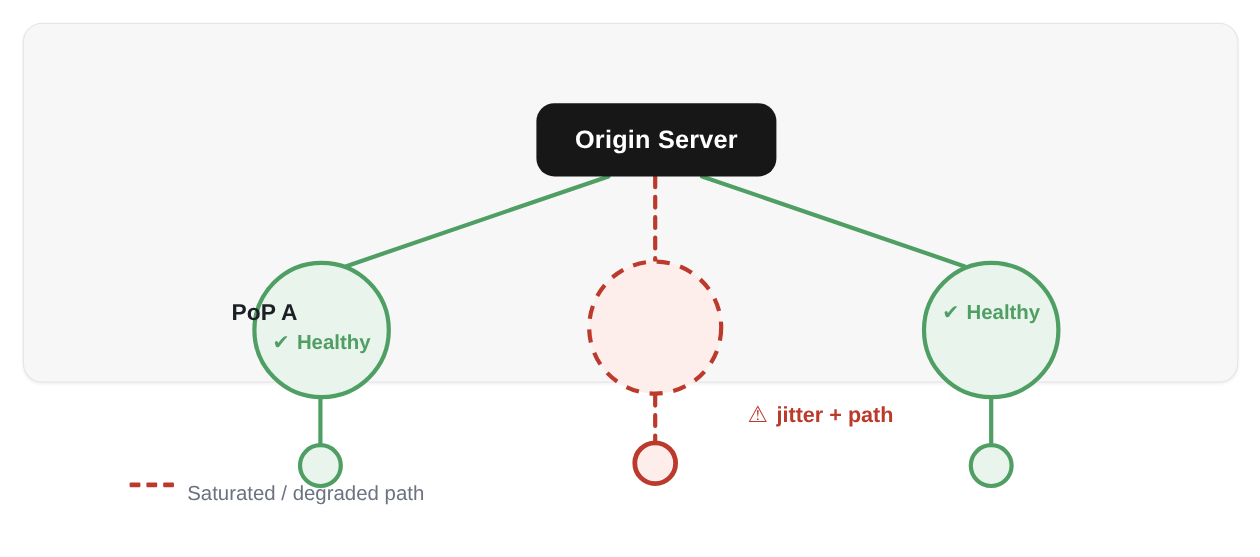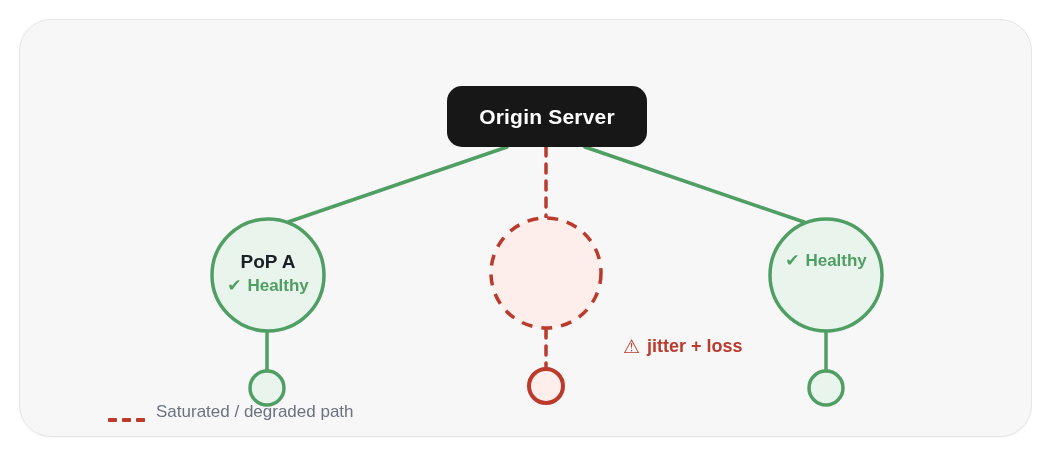--- a/index.html
+++ b/index.html
@@ -7,47 +7,47 @@
     --red:#bb3a2c; --red-fill:#fdeeec;
     --ink:#1c1f26; --muted:#6b7280;
     --card-bg:#f7f7f8; --card-border:#e6e6e8;
     --origin-bg:#171717; --origin-text:#ffffff;
     --page-bg:#ffffff;
   }
   *{margin:0;padding:0;box-sizing:border-box}
   html,body{width:1050px;height:464px;background:var(--page-bg);
     font-family:"Liberation Sans","DejaVu Sans",sans-serif;overflow:hidden}
   .stage{position:relative;width:1050px;height:464px}
-  .card{position:absolute;left:19px;top:19px;width:1013px;height:418px;
+  .card{position:absolute;left:19px;top:19px;width:1013px;height:300px;
     background:var(--card-bg);border:1px solid var(--card-border);
-    border-radius:32px;box-shadow:0 1px 2px rgba(0,0,0,.04)}
+    border-radius:16px;box-shadow:0 1px 2px rgba(0,0,0,.04)}
   svg.wires{position:absolute;left:0;top:0;width:1050px;height:464px;pointer-events:none}
   .ln-green{stroke:var(--green);stroke-width:3.5;fill:none;stroke-linecap:round}
   .ln-red{stroke:var(--red);stroke-width:3.5;fill:none;stroke-linecap:round;stroke-dasharray:9 8}
   .node-green{fill:var(--green-fill);stroke:var(--green);stroke-width:3.5}
   .node-red{fill:var(--red-fill);stroke:var(--red);stroke-width:3.5;stroke-dasharray:11 9}
   .dot-green{fill:var(--green-fill);stroke:var(--green);stroke-width:3.5}
   .dot-red{fill:var(--red-fill);stroke:var(--red);stroke-width:4}
   .origin{position:absolute;left:427px;top:66px;width:200px;height:61px;
     background:var(--origin-bg);color:var(--origin-text);border-radius:15px;
     display:flex;align-items:center;justify-content:center;
     font-size:21px;font-weight:bold;letter-spacing:.2px}
-  .pop-label{position:absolute;width:150px;text-align:center}
+  .pop-label{position:absolute;width:150px;text-align:left}
   .pop-label .pop-name{font-size:19px;font-weight:bold;color:var(--ink);line-height:25px}
   .pop-label .pop-status{font-size:17px;font-weight:bold;line-height:23px;
     display:flex;align-items:center;justify-content:center;gap:6px}
   .pop-label.healthy .pop-status{color:var(--green)}
   .pop-label.saturated .pop-status{color:var(--red)}
   .pop-a{left:173px;top:229px}
   .pop-b{left:451px;top:227px}
   .pop-c{left:731px;top:229px}
   .note{position:absolute;left:603px;top:316px;display:flex;align-items:center;gap:7px;
     color:var(--red);font-size:18px;font-weight:bold}
   .note .warn{font-weight:normal;font-size:19px;line-height:1}
-  .legend{position:absolute;left:88px;top:382px;display:flex;align-items:flex-end;gap:11px}
+  .legend{position:absolute;left:88px;top:382px;display:flex;align-items:flex-start;gap:11px}
   .legend .dashes{display:flex;gap:5px;align-items:center}
   .legend .dashes i{display:block;width:9px;height:4px;background:var(--red);border-radius:1px}
   .legend .legend-text{color:var(--muted);font-size:17px}
 </style>
 </head>
 <body>
 
 <div class="stage">
   <div class="card">
 
@@ -85,21 +85,21 @@
 
     <div class="pop-label healthy pop-c">
       <div class="pop-status">
         <span>✔</span>
         <span>Healthy</span>
       </div>
     </div>
 
     <div class="note">
       <span class="warn">⚠</span>
-      <span>jitter + loss</span>
+      <span>jitter + path</span>
     </div>
 
     <div class="legend">
       <span class="dashes">
           <i></i>
           <i></i>
           <i></i>
         </span>
       <span class="legend-text">Saturated / degraded path</span>
     </div>

